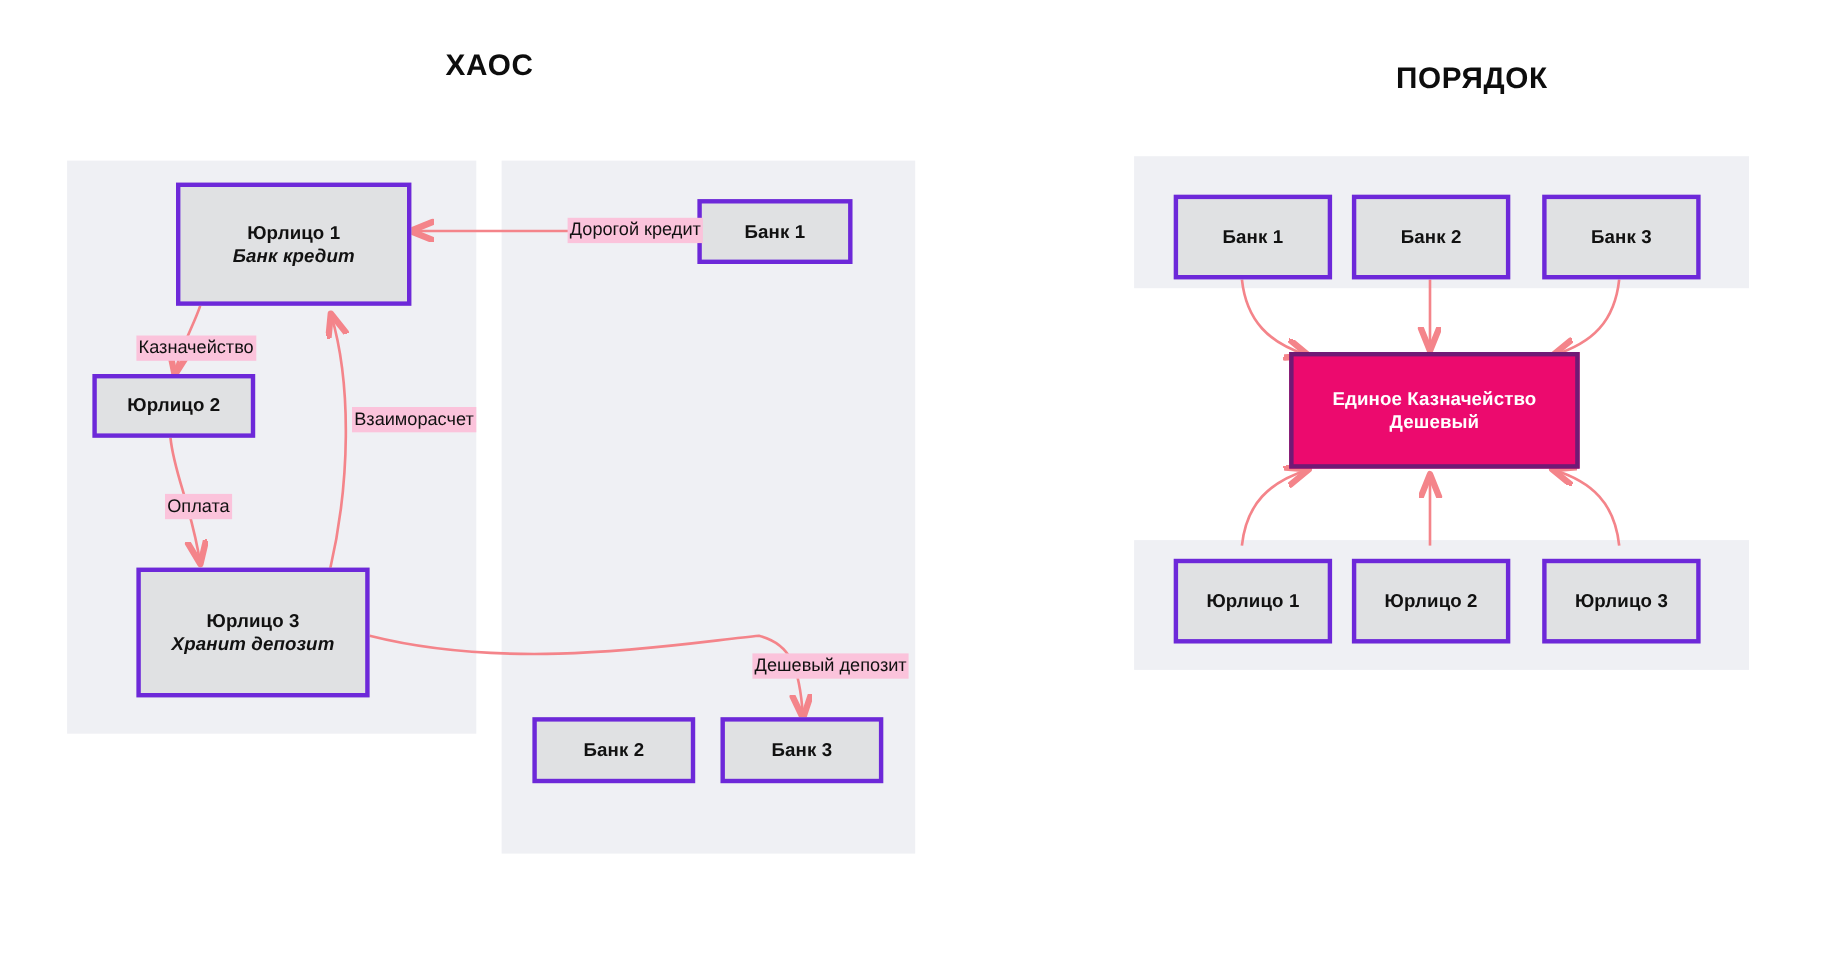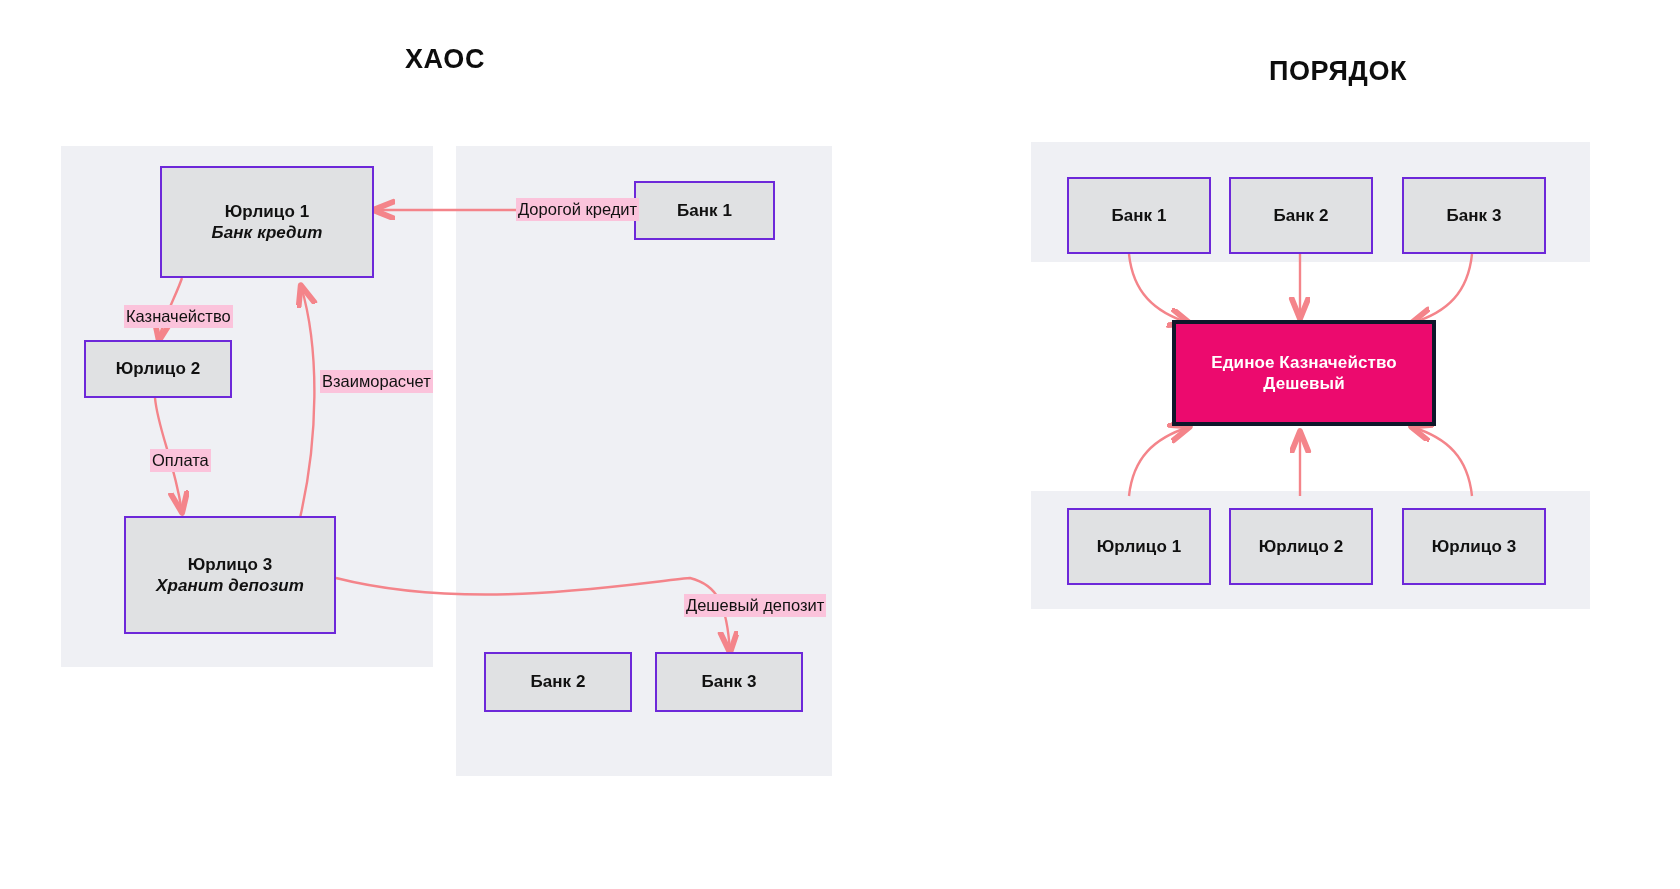--- a/index.html
+++ b/index.html
@@ -22,21 +22,21 @@
     width: 1484px;
     height: 889px;
   }
   .panel {
     position: absolute;
     background: #eff0f4;
   }
   .node {
     position: absolute;
     background: #e0e1e3;
-    border: 2px solid #6d28d9;
+    border: 4px solid #6d28d9;
     box-sizing: border-box;
     display: flex;
     flex-direction: column;
     align-items: center;
     justify-content: center;
     text-align: center;
     color: #111111;
     line-height: 1.25;
   }
   .node .t1 {
@@ -45,21 +45,21 @@
     letter-spacing: 0.1px;
   }
   .node .t2 {
     font-weight: bold;
     font-style: italic;
     font-size: 17px;
     letter-spacing: 0.1px;
   }
   .node.treasury {
     background: #ec0a6e;
-    border: 4px solid #0f172a;
+    border: 4px solid #701a75;
     color: #ffffff;
   }
   .node.treasury .t1 {
     font-weight: bold;
     font-size: 17px;
     font-style: normal;
   }
   .heading {
     position: absolute;
     font-weight: bold;

